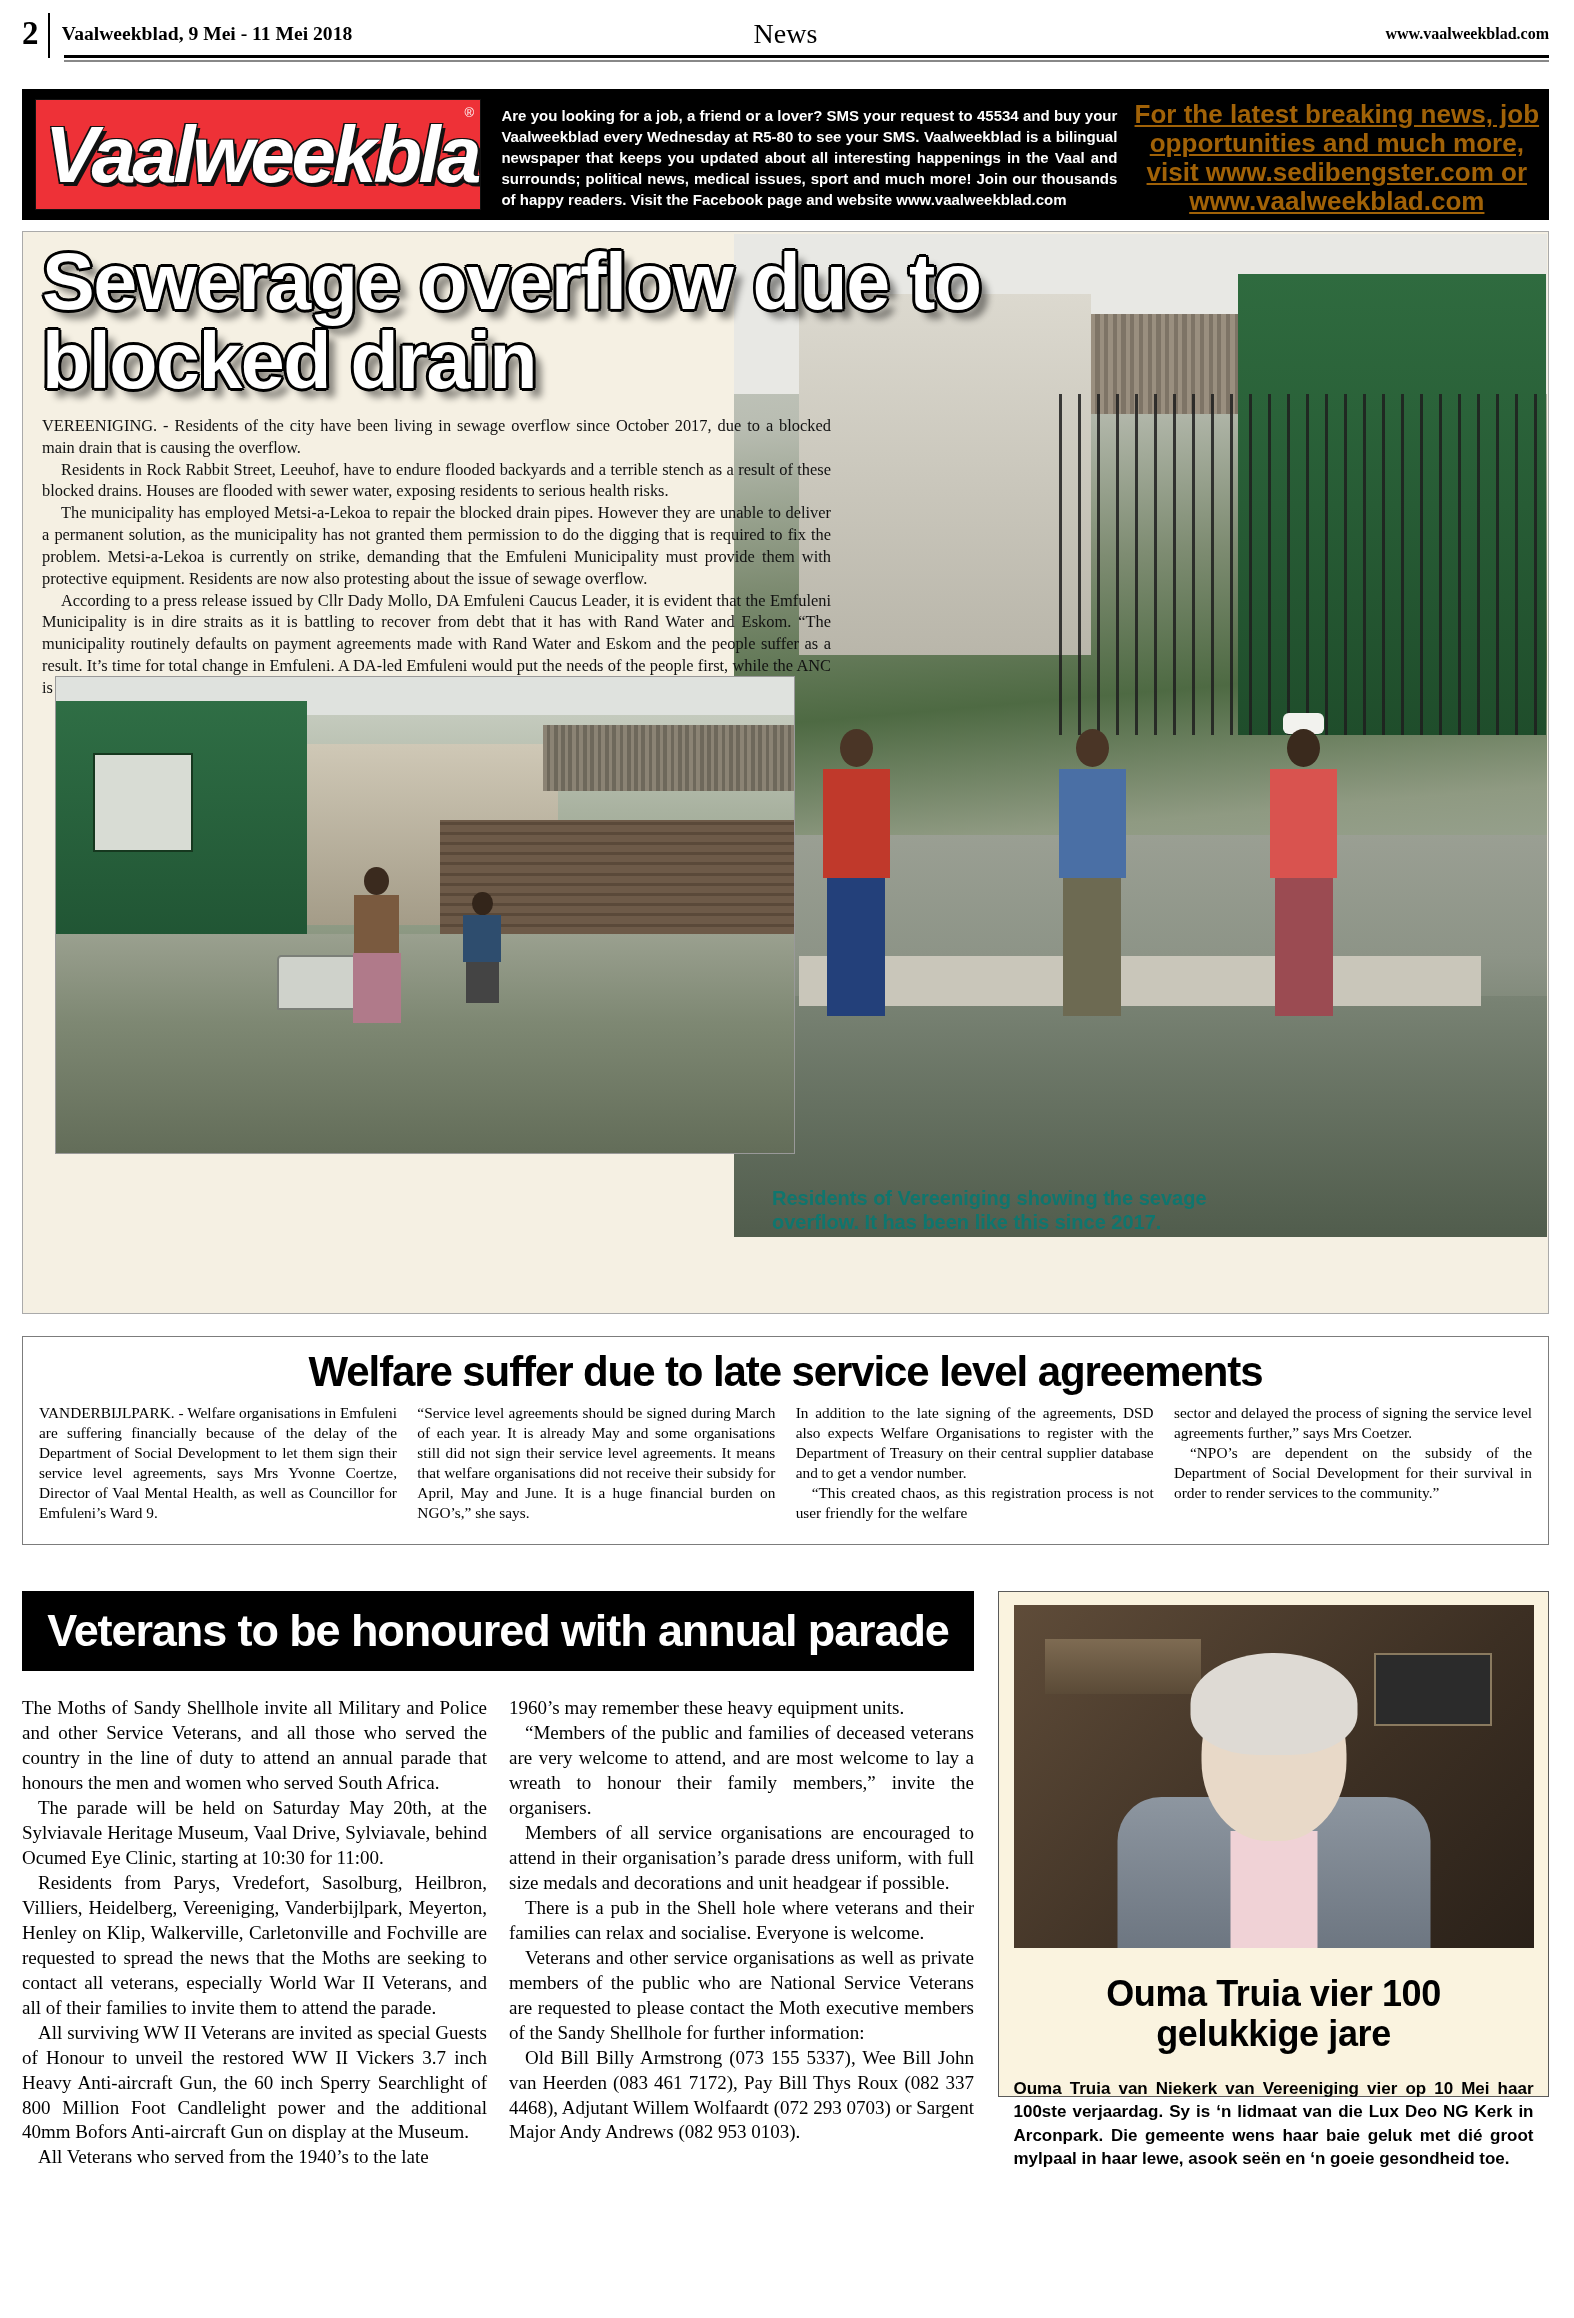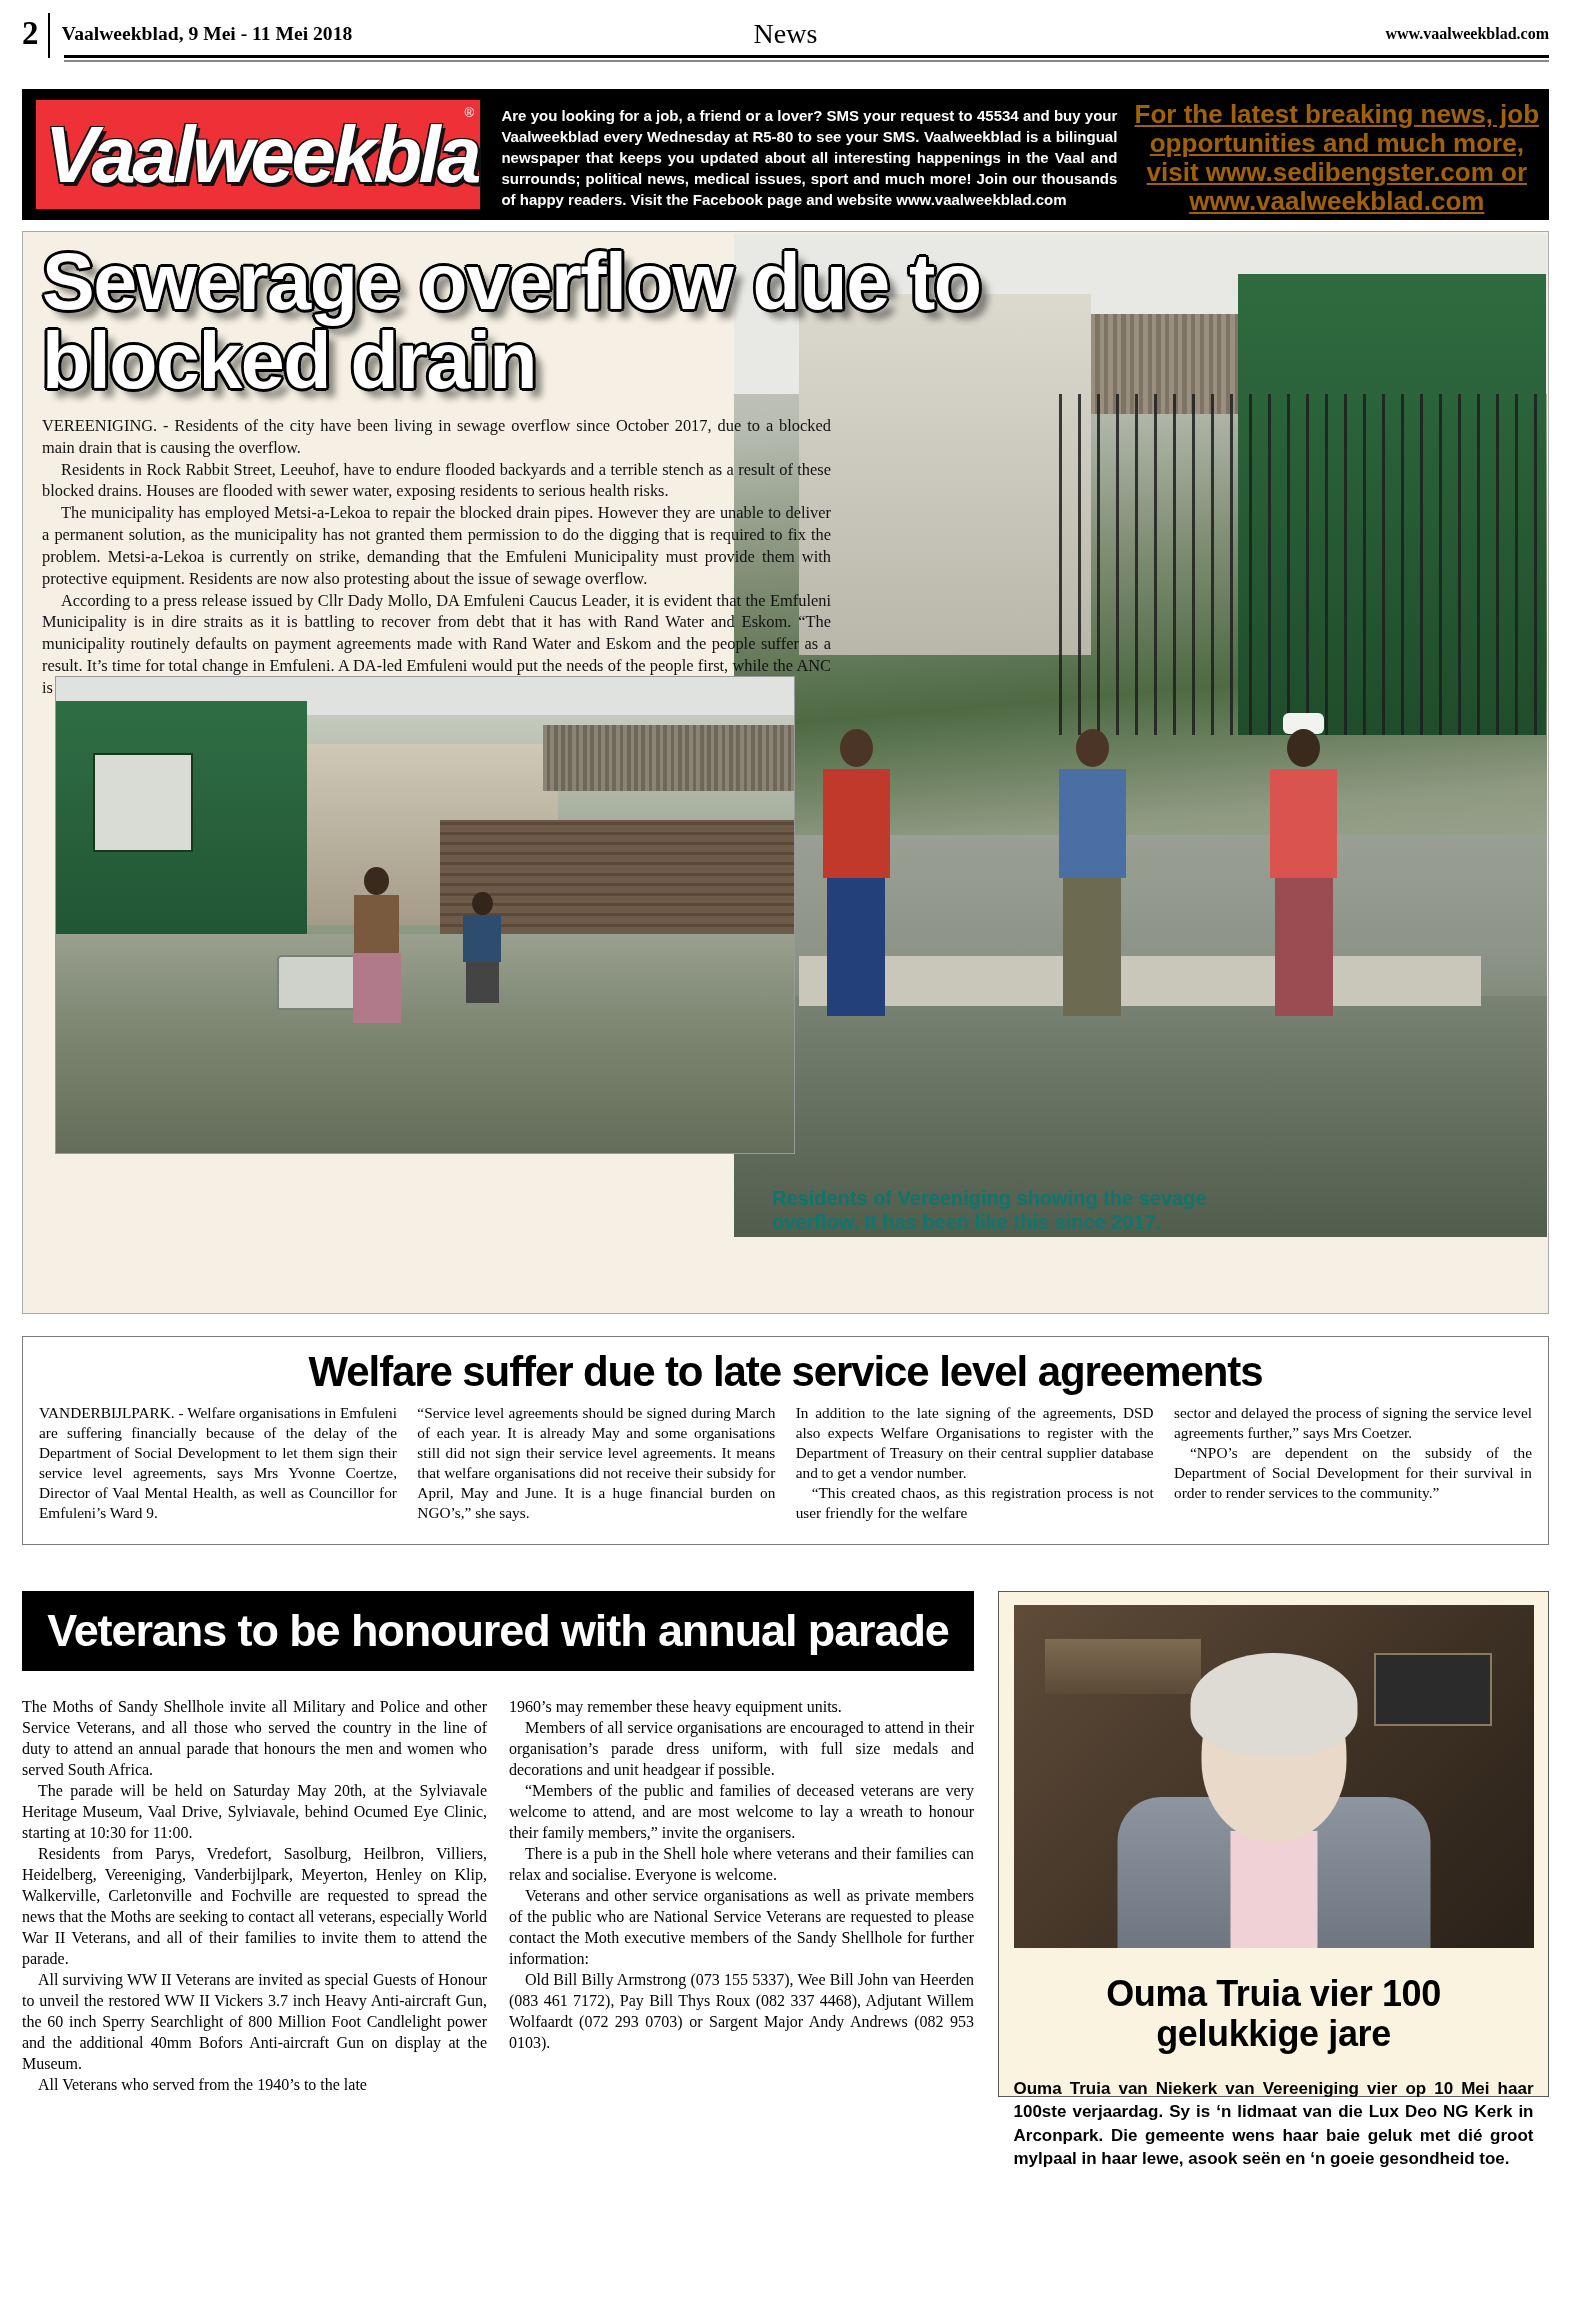--- a/index.html
+++ b/index.html
@@ -237,21 +237,21 @@
   .vet-headbox {
     background:#000; color:#fff; padding:14.5px 10.2px 16px;
     font-family:"Liberation Sans", sans-serif;
     font-weight:bold; font-size:45px; line-height:1.05; text-align:center;
     letter-spacing:-1.1px;
     border:1.5px solid #000;
   }
   .vet-cols { display:flex; gap:22px; margin-top:25px; }
   .vet-cols .col {
     flex:1; font-family:"Liberation Serif", serif;
-    font-size:16px; line-height:1.315; text-align:justify;
+    font-size:19px; line-height:1.315; text-align:justify;
   }
   .vet-cols .col p { margin:0; text-indent:16px; }
   .vet-cols .col p.first { text-indent:0; }
 
   
   .ouma {
     position:absolute; left:998px; top:1591px; width:551px; height:506px;
     background:#faf3df; border:1.5px solid #5a5a5a; box-sizing:border-box;
     padding:13px 14.5px;
   }
@@ -410,22 +410,22 @@
     <div class="vet-cols">
       <div class="col">
         <p class="first">The Moths of Sandy Shellhole invite all Military and Police and other Service Veterans, and all those who served the country in the line of duty to attend an annual parade that honours the men and women who served South Africa.</p>
         <p>The parade will be held on Saturday May 20th, at the Sylviavale Heritage Museum, Vaal Drive, Sylviavale, behind Ocumed Eye Clinic, starting at 10:30 for 11:00.</p>
         <p>Residents from Parys, Vredefort, Sasolburg, Heilbron, Villiers, Heidelberg, Vereeniging, Vanderbijlpark, Meyerton, Henley on Klip, Walkerville, Carletonville and Fochville are requested to spread the news that the Moths are seeking to contact all veterans, especially World War II Veterans, and all of their families to invite them to attend the parade.</p>
         <p>All surviving WW II Veterans are invited as special Guests of Honour to unveil the restored WW II Vickers 3.7 inch Heavy Anti-aircraft Gun, the 60 inch Sperry Searchlight of 800 Million Foot Candlelight power and the additional 40mm Bofors Anti-aircraft Gun on display at the Museum.</p>
         <p>All Veterans who served from the 1940’s to the late</p>
       </div>
       <div class="col">
         <p class="first">1960’s may remember these heavy equipment units.</p>
+        <p>“Members of the public and families of deceased veterans are very welcome to attend, and are most welcome to lay a wreath to honour their family members,” invite the organisers.</p>
         <p>Members of all service organisations are encouraged to attend in their organisation’s parade dress uniform, with full size medals and decorations and unit headgear if possible.</p>
-        <p>“Members of the public and families of deceased veterans are very welcome to attend, and are most welcome to lay a wreath to honour their family members,” invite the organisers.</p>
         <p>There is a pub in the Shell hole where veterans and their families can relax and socialise. Everyone is welcome.</p>
         <p>Veterans and other service organisations as well as private members of the public who are National Service Veterans are requested to please contact the Moth executive members of the Sandy Shellhole for further information:</p>
         <p>Old Bill Billy Armstrong (073 155 5337), Wee Bill John van Heerden (083 461 7172), Pay Bill Thys Roux (082 337 4468), Adjutant Willem Wolfaardt (072 293 0703) or Sargent Major Andy Andrews (082 953 0103).</p>
       </div>
     </div>
   </div>
 
   <div class="ouma">
     <div class="ouma-photo">
       <div class="op-bg"></div>

